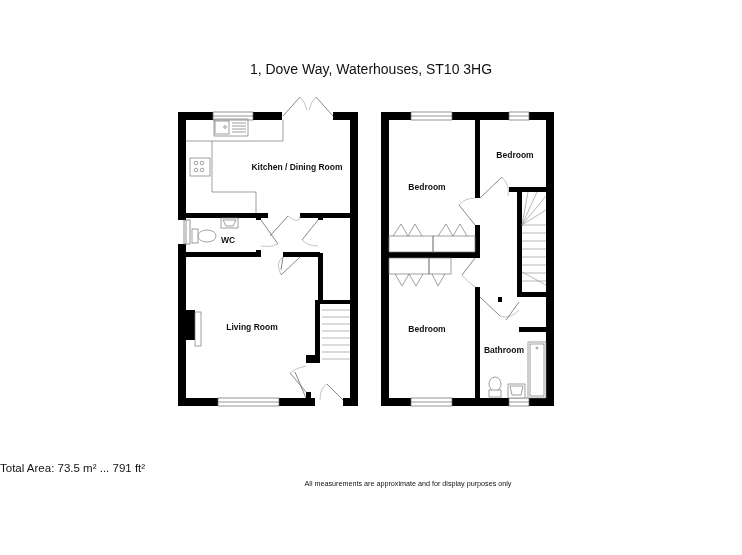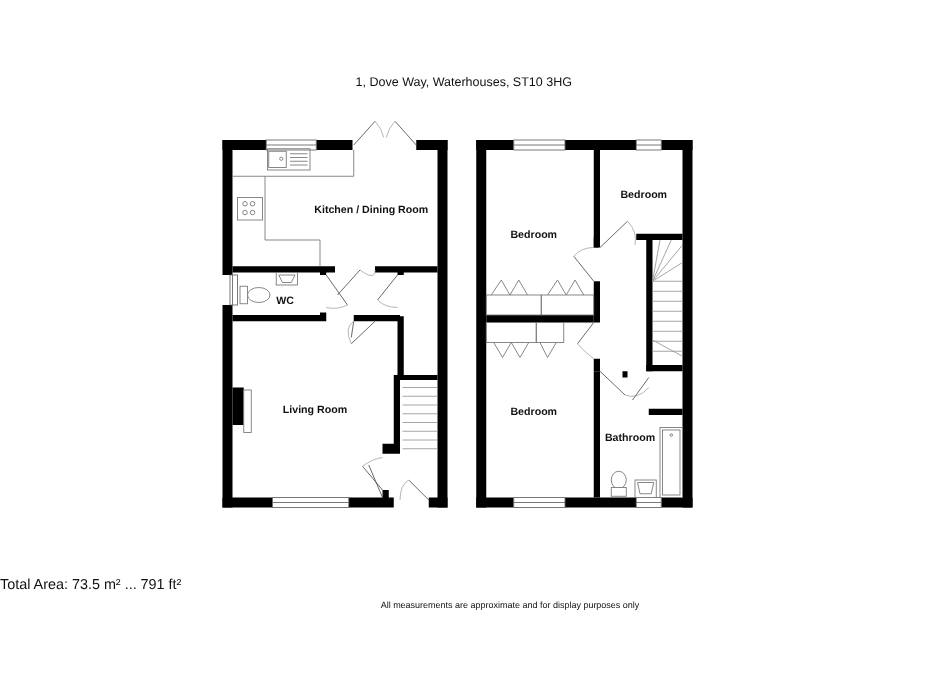--- a/index.html
+++ b/index.html
@@ -1,17 +1,17 @@
 <!DOCTYPE html>
 <html><head>
 <meta charset="utf-8">
 <style>
   html, body { margin:0; padding:0; background:#ffffff; }
   body { width:742px; height:555px; position:relative; overflow:hidden; font-family:"Liberation Sans", sans-serif; }
-  .title { position:absolute; left:0; width:742px; top:61px; text-align:center; font-size:10px; color:#111; }
+  .title { position:absolute; left:0; width:742px; top:61px; text-align:center; font-size:14px; color:#111; }
   .total { position:absolute; left:0; width:742px; top:462px; text-align:left; font-size:11.5px; color:#111; }
   .disclaimer { position:absolute; left:0; width:742px; top:479px; text-align:center; font-size:7.2px; color:#111;margin-left:37px; }
   svg { position:absolute; left:0; top:0; }
   .room-label { font-family:"Liberation Sans", sans-serif; font-weight:bold; font-size:8.5px; fill:#111; }
 </style>
 </head>
 <body>
 
 <div class="title">1, Dove Way, Waterhouses, ST10 3HG</div>
 

